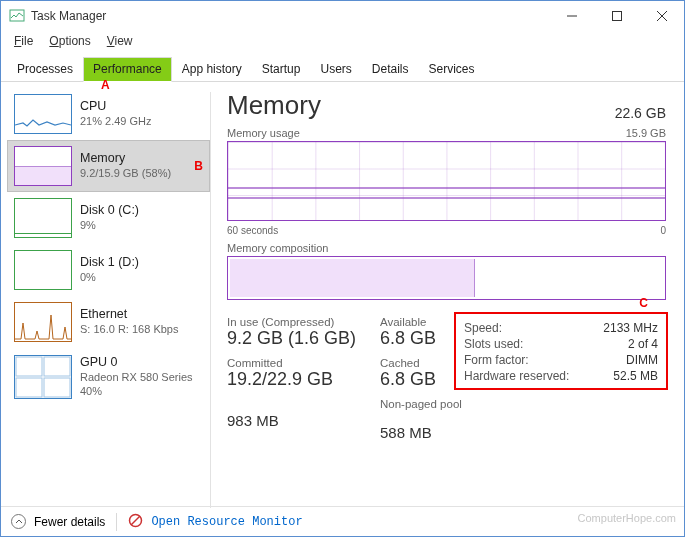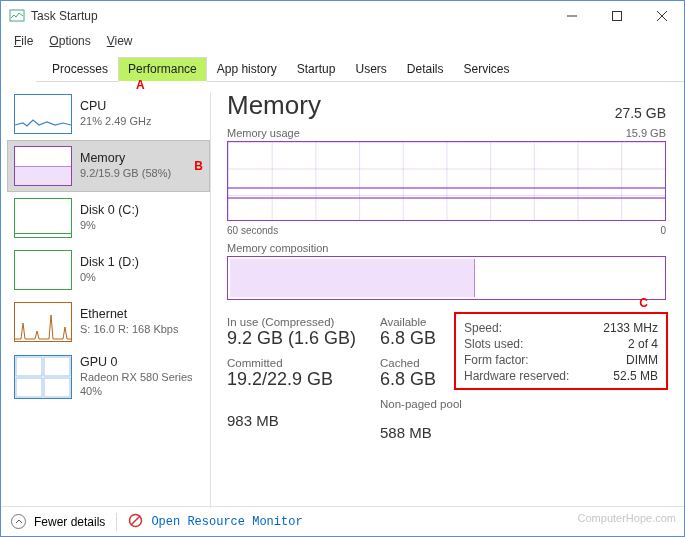--- a/index.html
+++ b/index.html
@@ -5,23 +5,23 @@
   * { box-sizing: border-box; margin: 0; padding: 0; font-family: "Segoe UI", Tahoma, sans-serif; }
   body { width: 685px; height: 537px; background: #fff; border: 1px solid #5a8ed0; overflow: hidden; position: relative; }
   .titlebar { height: 30px; display: flex; align-items: center; padding: 0 0 0 8px; font-size: 12px; color: #333; }
   .titlebar .icon { width: 16px; height: 16px; margin-right: 6px; }
   .titlebar .spacer { flex: 1; }
   .winbtn { width: 45px; height: 30px; display: flex; align-items: center; justify-content: center; color: #555; }
   .winbtn svg { width: 10px; height: 10px; }
   .menubar { display: flex; gap: 2px; padding: 0 6px 3px 6px; font-size: 12px; color: #333; }
   .menubar span { padding: 3px 7px; }
   .menubar span u { text-decoration: underline; }
-  .tabs { display: flex; padding: 0 6px; font-size: 12px; border-bottom: 1px solid #d9d9d9; margin-top: 2px; position: relative; margin-left: 35px; }
+  .tabs { display: flex; padding: 0 6px; font-size: 12px; border-bottom: 1px solid #d9d9d9; margin-top: 2px; position: relative; }
   .tab { padding: 4px 9px 5px 9px; border: 1px solid transparent; position: relative; top: 1px; cursor: default; color: #222; }
-  .tab.active { border: 1px solid #d9d9d9; border-bottom: 1px solid #fff; background: #bef264; }
+  .tab.active { border: 1px solid #d9d9d9; border-bottom: 1px solid #fff; background: #84cc16; }
   .anno { position: absolute; font-weight: bold; font-size: 12px; color: #e00; }
   .content { display: flex; height: 432px; }
   .sidebar { width: 209px; padding: 6px 0 0 6px; overflow: hidden; }
   .side-item { display: flex; align-items: center; height: 52px; padding: 2px 6px; border: 1px solid transparent; gap: 8px; }
   .side-item.selected { background: #d8d8d8; border: 1px solid #bfbfbf; position: relative; }
   .thumb { width: 58px; height: 40px; border: 1px solid #999; background: #fff; position: relative; overflow: hidden; }
   .thumb canvas, .thumb svg { position: absolute; top: 0; left: 0; }
   .side-txt { display: flex; flex-direction: column; line-height: 1.25; }
   .side-name { font-size: 12.5px; color: #222; }
   .side-sub { font-size: 11px; color: #666; }
@@ -56,21 +56,21 @@
   .watermark { position: absolute; right: 8px; bottom: 12px; font-size: 11px; color: #c7c7c7; }
 </style>
 </head>
 <body>
 
 <div class="titlebar">
   <svg class="icon" viewBox="0 0 16 16">
       <rect x="1" y="2" width="14" height="11" fill="#fff" stroke="#4a7" stroke-width="1"></rect>
       <polyline points="2,10 5,7 7,9 10,5 14,8" fill="none" stroke="#4a7" stroke-width="1"></polyline>
     </svg>
-  <span>Task Startup</span>
+  <span>Task Manager</span>
   <span class="spacer"></span>
   <div class="winbtn">
       <svg viewBox="0 0 10 10">
         <line x1="0" y1="5" x2="10" y2="5" stroke="#333" stroke-width="1"></line>
       </svg>
     </div>
   <div class="winbtn">
       <svg viewBox="0 0 10 10">
         <rect x="0.5" y="0.5" width="9" height="9" fill="none" stroke="#333" stroke-width="1"></rect>
       </svg>
@@ -165,21 +165,21 @@
 40%</span>
         </div>
     </div>
   </div>
 
   <div class="divider"></div>
 
   <div class="detail">
     <div class="hdr">
       <span class="title">Memory</span>
-      <span class="cap">27.5 GB</span>
+      <span class="cap">22.6 GB</span>
     </div>
     <div class="chart-label">
         <span>Memory usage</span>
         <span>15.9 GB</span>
       </div>
     <div class="chart">
       <div class="grid"></div>
       <div class="band1"></div>
       <div class="band1b"></div>
     </div>

